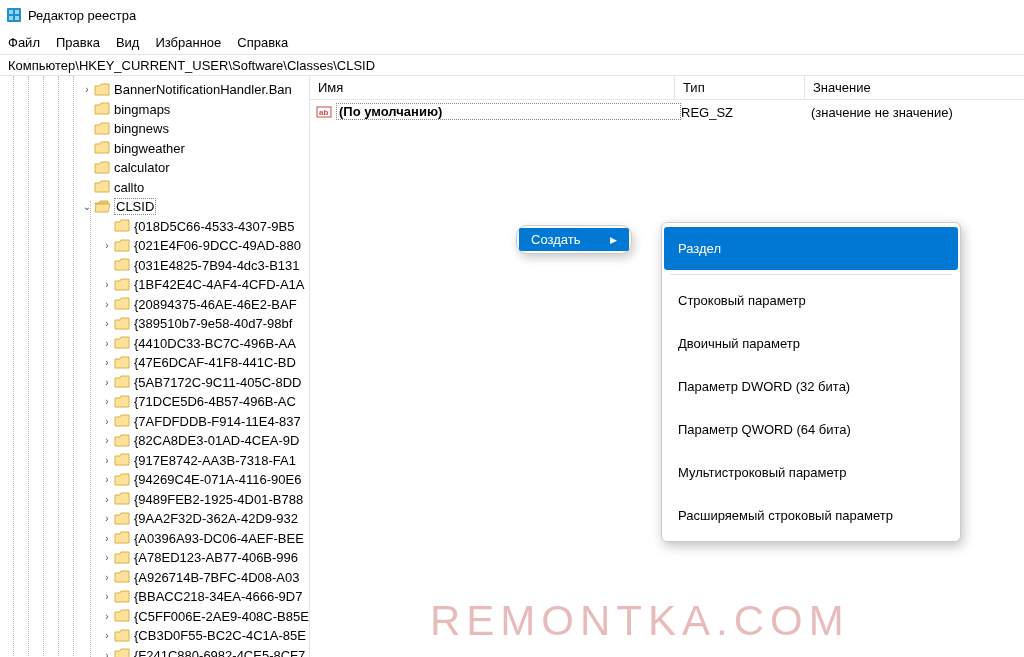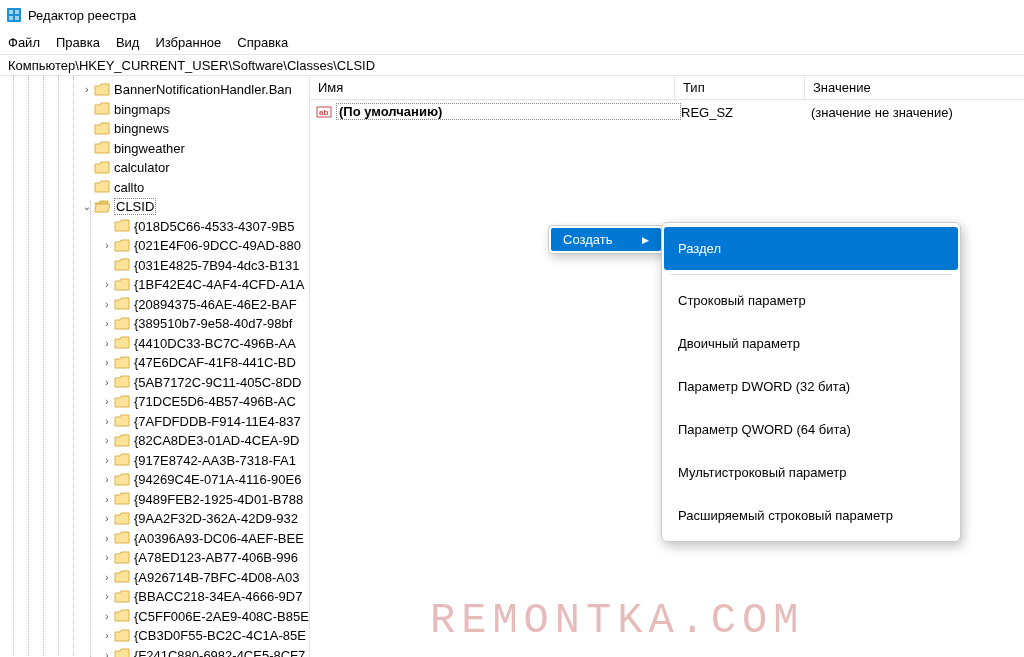--- a/index.html
+++ b/index.html
@@ -27,21 +27,21 @@
 .tree-item .label { font-size: 13px; }
 .tree-item.sel .label { border: 1px dotted #888; padding: 0 1px; }
 .ctx-sub { position: absolute; background: #fff; border: 1px solid #ccc; box-shadow: 2px 4px 10px rgba(0,0,0,0.2); border-radius: 4px; padding: 2px; z-index: 100; }
 .ctx-sub .mitem { padding: 4px 12px; font-size: 13px; border-radius: 2px; display: flex; align-items: center; justify-content: space-between; min-width: 110px; }
 .ctx-sub .mitem.hl { background: #0078d4; color: #fff; }
 .ctx-sub .arrow { font-size: 9px; }
 .ctx-main { position: absolute; background: #fff; border: 1px solid #ccc; box-shadow: 2px 4px 12px rgba(0,0,0,0.25); border-radius: 6px; padding: 4px 2px; z-index: 100; min-width: 300px; }
 .ctx-main .mitem { padding: 14px 14px; font-size: 13px; border-radius: 3px; }
 .ctx-main .mitem.hl { background: #0078d4; color: #fff; }
 .ctx-main .sep { height: 1px; background: #e0e0e0; margin: 4px 6px; }
-.watermark { position: absolute; bottom: 12px; left: 430px; font-family: Liberation Mono, monospace; font-size: 42px; letter-spacing: 6px; color: rgba(190, 60, 60, 0.35); font-weight: 400; pointer-events: none; }
+.watermark { position: absolute; bottom: 12px; left: 430px; font-family: Liberation Sans, sans-serif; font-size: 42px; letter-spacing: 6px; color: rgba(190, 60, 60, 0.35); font-weight: 400; pointer-events: none; }
 .dotted-lines { position: absolute; border-left: 1px dotted #bbb; }
 </style>
 </head>
 <body>
 
 <div class="titlebar">
   <span class="app-icon">
     <svg width="16" height="16" viewBox="0 0 16 16">
         <rect x="1" y="1" width="14" height="14" fill="#1e90d6" rx="1"></rect>
         <rect x="3" y="3" width="4" height="4" fill="#9dd3ef"></rect>
@@ -330,21 +330,21 @@
             </svg>
         </span>
         <span class="vname" style="border:1px dotted #888;padding:0 2px;">(По умолчанию)</span>
         <span class="vtype">REG_SZ</span>
         <span>(значение не значение)</span>
       </div>
     </div>
   </div>
 </div>
 
-<div class="ctx-sub" style="left:548px; top:225px;">
+<div class="ctx-sub" style="left:516px; top:225px;border-radius:11px;">
   <div class="mitem hl">
     <span>Создать</span>
     <span class="arrow">▶</span>
   </div>
 </div>
 
 <div class="ctx-main" id="ctxmain" style="left:661px; top:222px;">
     <div class="mitem hl">Раздел</div>
     <div class="sep"></div>
     <div class="mitem">Строковый параметр</div>

